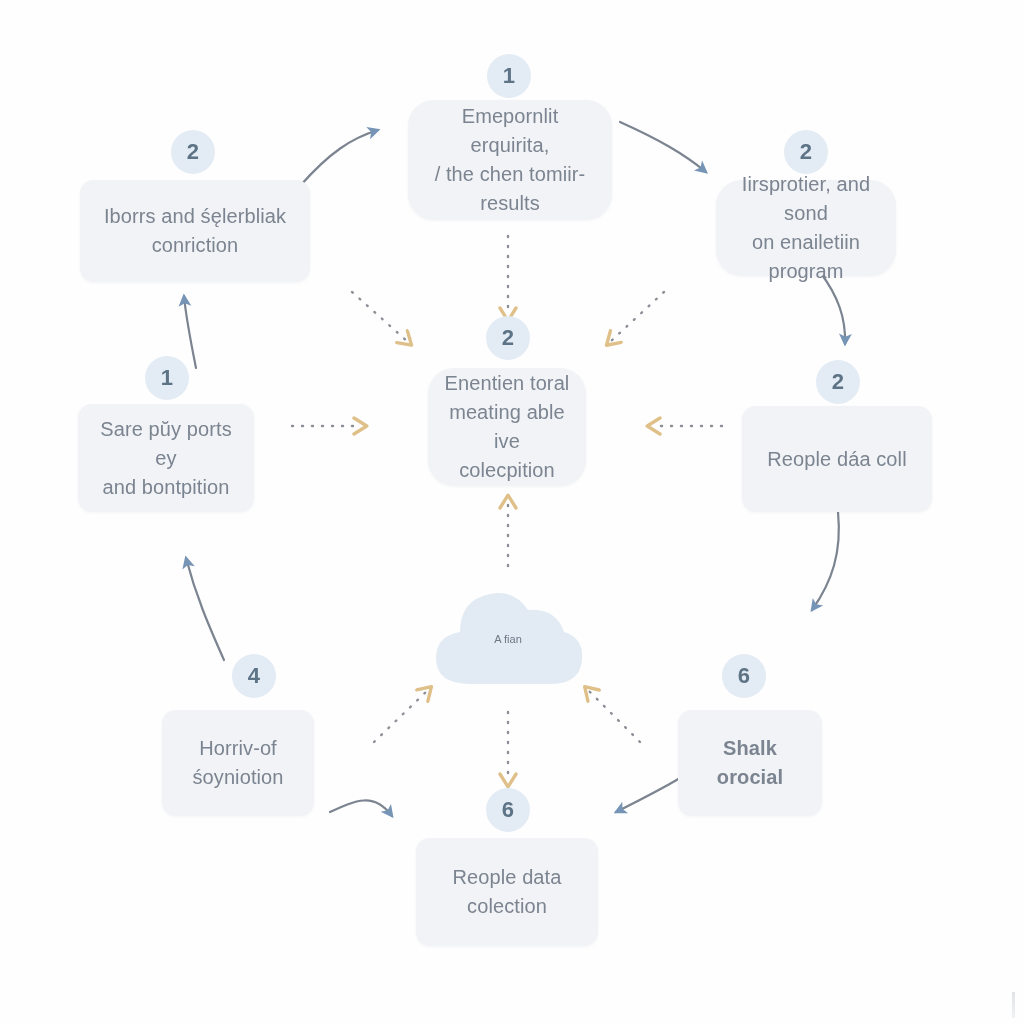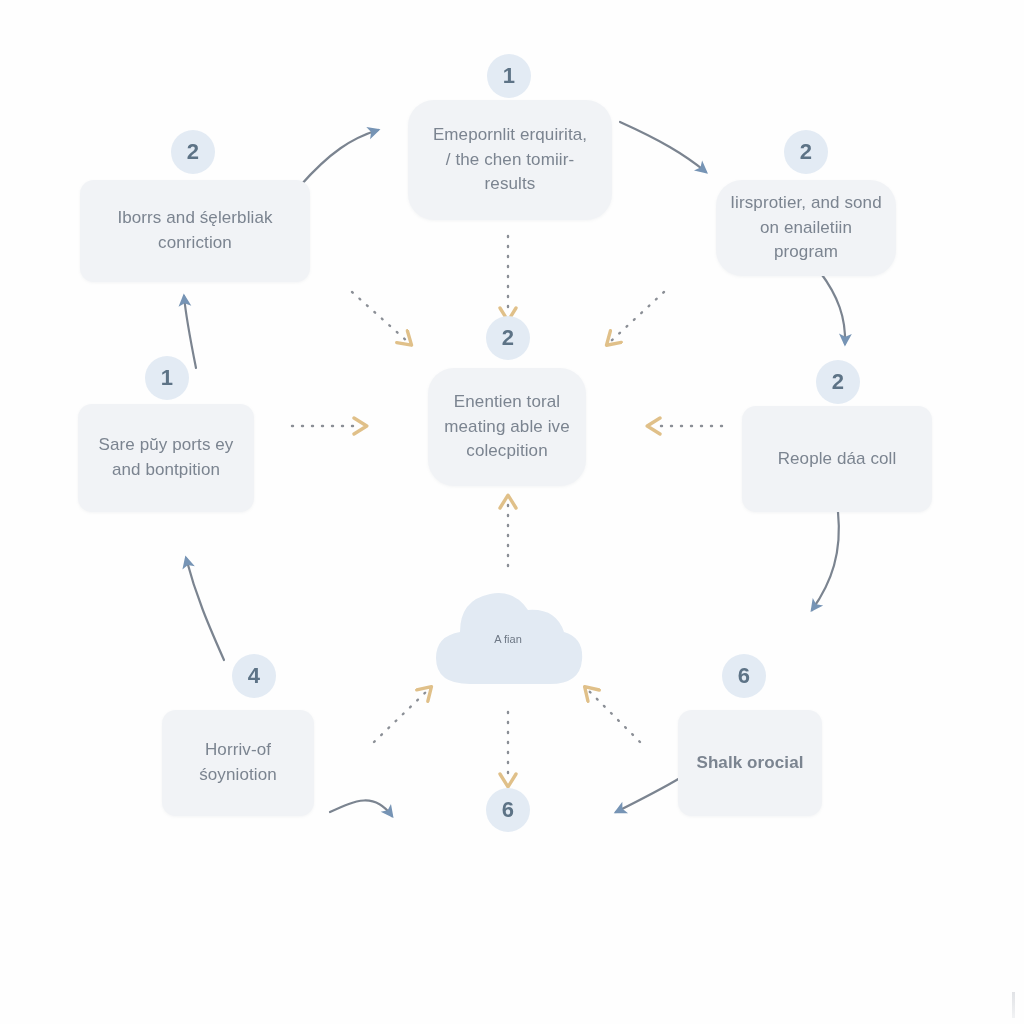--- a/index.html
+++ b/index.html
@@ -29,21 +29,21 @@
     position: absolute;
     box-sizing: border-box;
     background: #f1f3f6;
     border-radius: 14px;
     display: flex;
     align-items: center;
     justify-content: center;
     text-align: center;
     padding: 10px 14px;
     color: #7b8490;
-    font-size: 17px;
+    font-size: 20px;
     line-height: 1.45;
     letter-spacing: 0.1px;
     box-shadow: 0 1px 3px rgba(120,130,145,0.08);
   }
   .node.soft {
     border-radius: 26px;
   }
   .node-label {
     display: block;
     white-space: pre-line;
@@ -171,20 +171,24 @@
   </div>
 
   <div class="node" style="left:162px; top:710px; width:152px; height:106px;">
     <span class="node-label">Horriv-of śoyniotion</span>
   </div>
 
   <div class="node" style="left:678px; top:710px; width:144px; height:106px;font-weight:bold;">
     <span class="node-label">Shalk orocial</span>
   </div>
 
+  <div class="node" style="left:416px; top:838px; width:182px; height:108px;">
+    <span class="node-label">Reople data
+colection</span>
+  </div>
 
   <div class="cloud" style="left:428px; top:580px; width:160px; height:112px;">
     <svg width="160" height="112" viewBox="0 0 160 112" xmlns="http://www.w3.org/2000/svg">
       <path d="M42 104 Q8 104 8 78 Q8 56 32 52 Q32 20 62 14 Q86 9 100 30
                Q128 28 136 52 Q156 58 154 80 Q152 104 122 104 Z" fill="#e2eaf3"></path>
     </svg>
     <span class="cloud-text">A fian</span>
   </div>
 
   <div class="corner-mark"></div>

